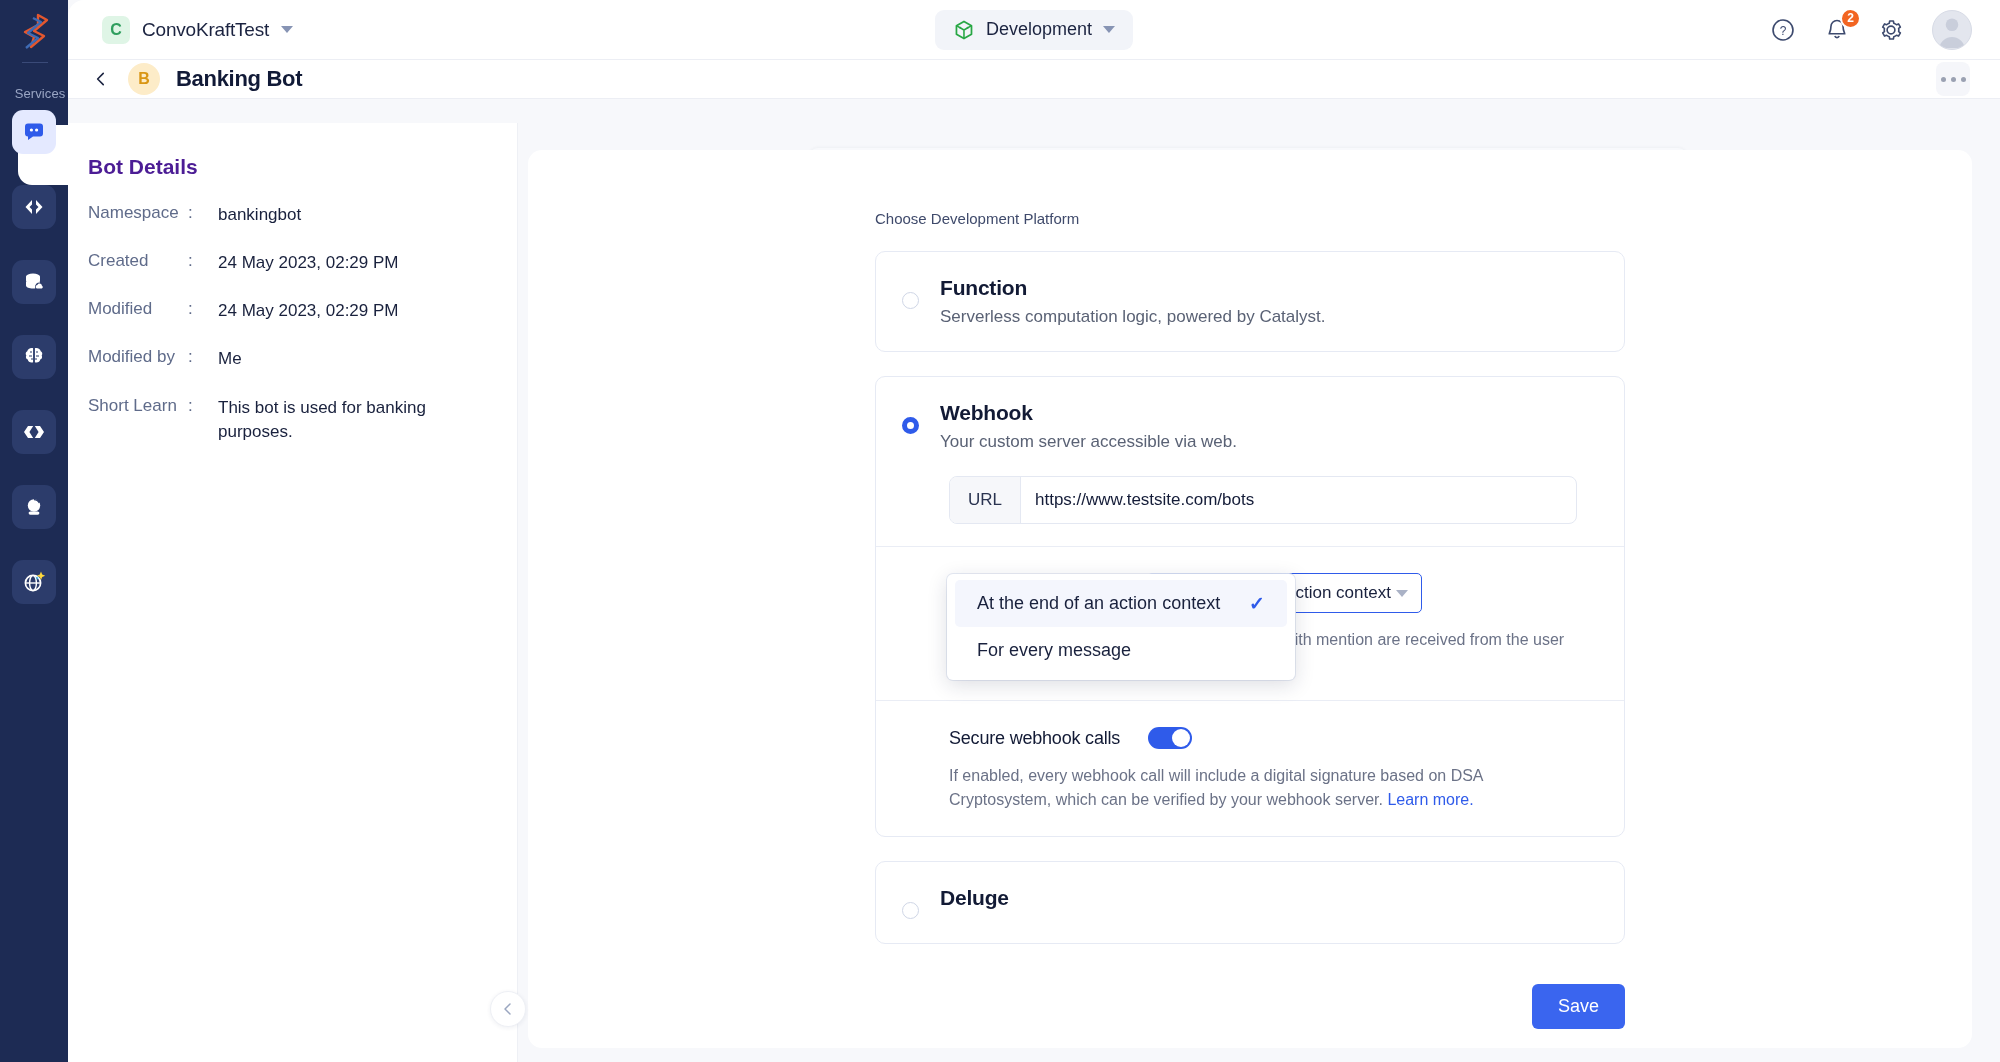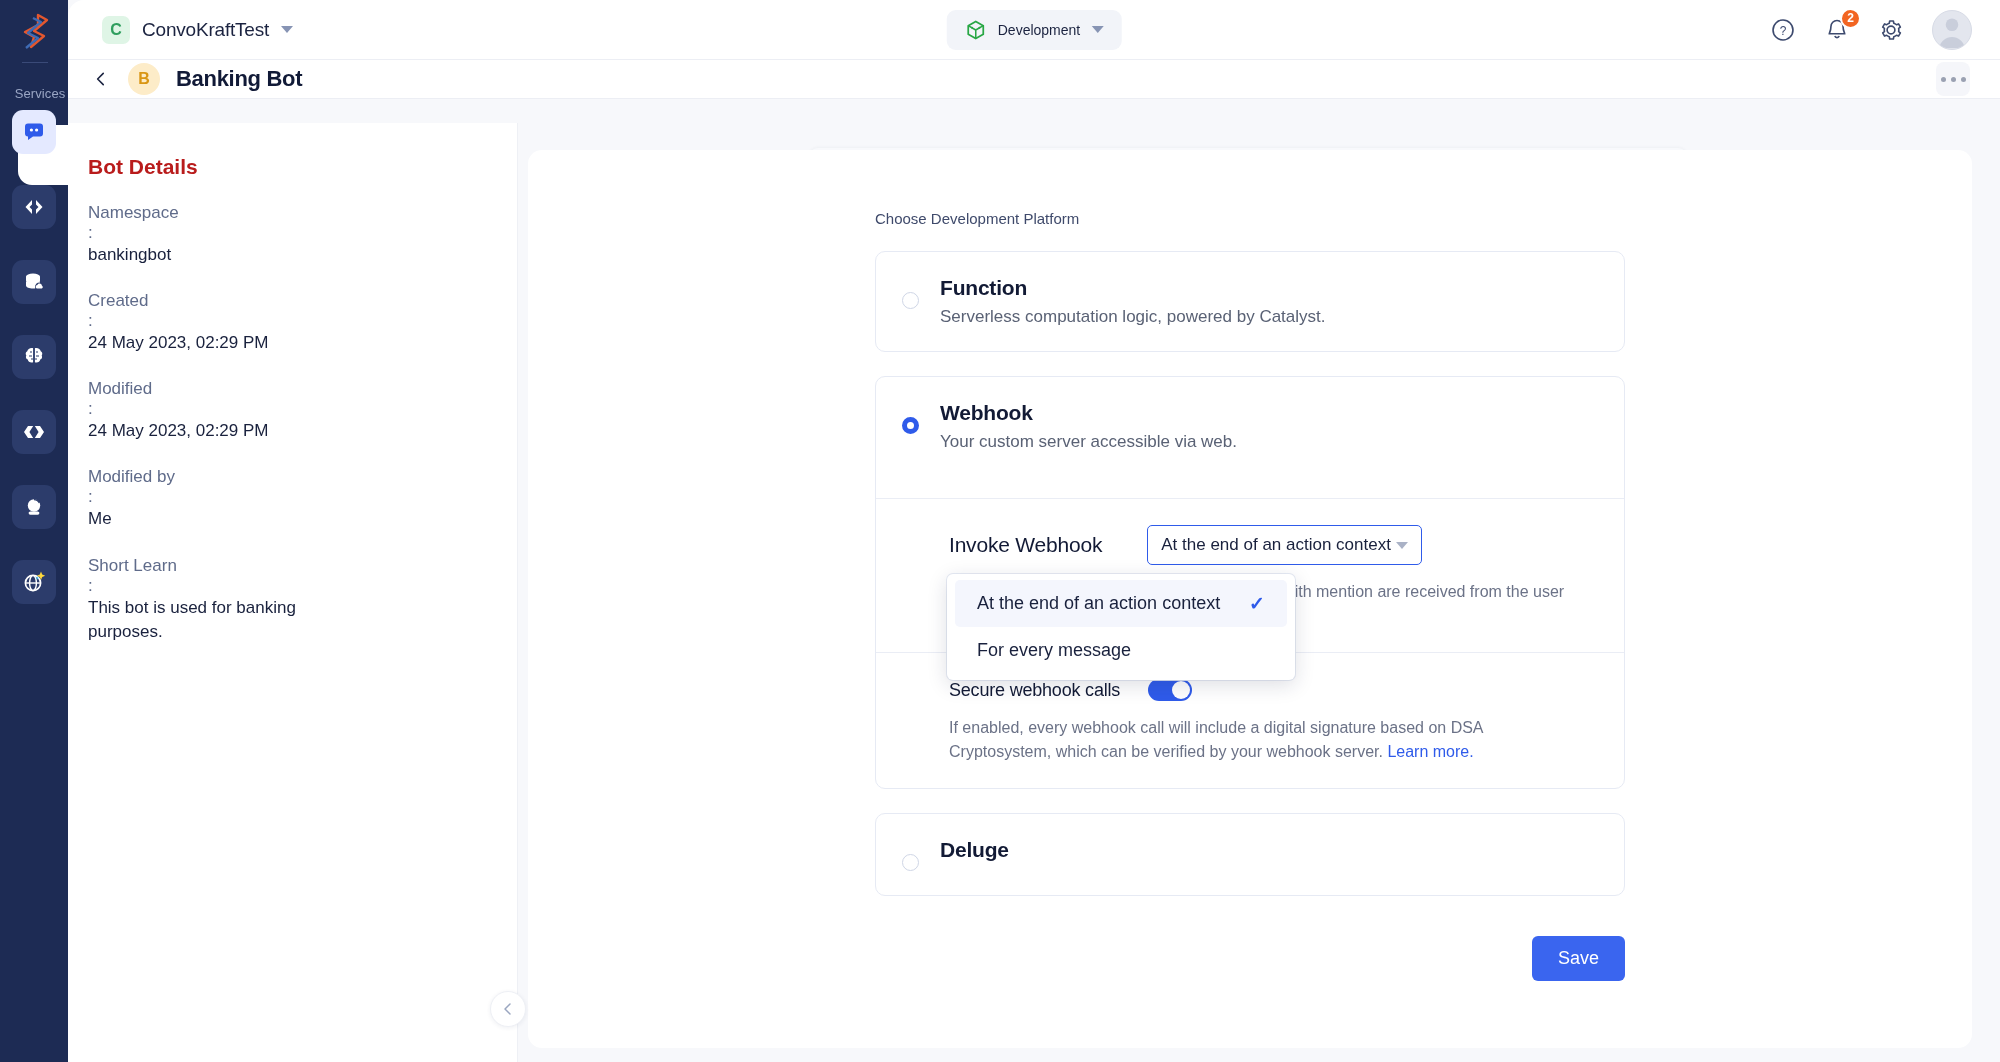--- a/index.html
+++ b/index.html
@@ -63,21 +63,21 @@
     display:flex; align-items:center; justify-content:center;
   }
   .org-name { font-size:19px; color:#1b2340; letter-spacing:-.2px;}
   .caret { width:0;height:0;border-left:6px solid transparent;border-right:6px solid transparent;border-top:7px solid #8794b4;}
 
   .envpill {
     position:absolute; left:50%; transform:translateX(-50%);
     display:flex; align-items:center; gap:11px;
     background:#f2f4f9; border-radius:9px; padding:9px 18px; cursor:pointer;
   }
-  .envpill .env-name{ font-size:14px; color:#1b2340; }
+  .envpill .env-name{ font-size:18px; color:#1b2340; }
 
   .top-right {
     position:absolute; right:28px; display:flex; align-items:center; gap:28px;
   }
   .ticon { cursor:pointer; position:relative; display:flex; }
   .badge {
     position:absolute; top:-9px; right:-11px;
     min-width:21px; height:21px; padding:0 5px; border-radius:11px;
     background:#f26522; color:#fff; font-size:12px; font-weight:700;
     display:flex; align-items:center; justify-content:center;
@@ -108,23 +108,23 @@
   }
   .kebab i { width:5px;height:5px;border-radius:50%;background:#9aa1b2; display:block;}
 
   
   .details {
     position:absolute; left:68px; top:123px; width:450px; bottom:0;
     background:#ffffff; border-right:1px solid #eef0f5;
     z-index:10;
   }
   .details-title {
-    margin:32px 0 0 20px; font-size:21px; font-weight:700; color:#b91c1c;
-  }
-  .drow { display:flex; margin:24px 0 0 20px; font-size:17px;flex-direction:column; }
+    margin:32px 0 0 20px; font-size:21px; font-weight:700; color:#4c1d95;
+  }
+  .drow { display:flex; margin:24px 0 0 20px; font-size:17px; }
   .dlabel { width:100px; color:#5f6b8a; flex:none;}
   .dcolon { width:30px; color:#5f6b8a; flex:none;}
   .dvalue { color:#19213d; max-width:240px; line-height:1.42;}
 
   .collapse-btn {
     position:absolute; left:490px; bottom:35px; width:36px;height:36px;
     border-radius:50%; background:#fff; border:1px solid #eef0f5;
     display:flex;align-items:center;justify-content:center; cursor:pointer; z-index:40;
     box-shadow:0 1px 4px rgba(30,40,80,.07);
   }
@@ -414,20 +414,24 @@
         <div class="opt-card">
           <div class="opt-head">
             <span class="radio checked"></span>
             <span class="opt-text">
               <span class="opt-name">Webhook</span>
               <div class="opt-desc">Your custom server accessible via web.</div>
             </span>
           </div>
 
           <div class="wh-body">
+            <div class="url-wrap">
+              <span class="url-label">URL</span>
+              <input class="url-input" type="text" value="https://www.testsite.com/bots" style="">
+            </div>
           </div>
 
           <div class="wh-sep"></div>
 
           <div class="invoke-row">
             <span class="invoke-label">Invoke Webhook</span>
             <span class="select-box">
               <span>At the end of an action context</span>
               <span class="select-caret"></span>
             </span>

